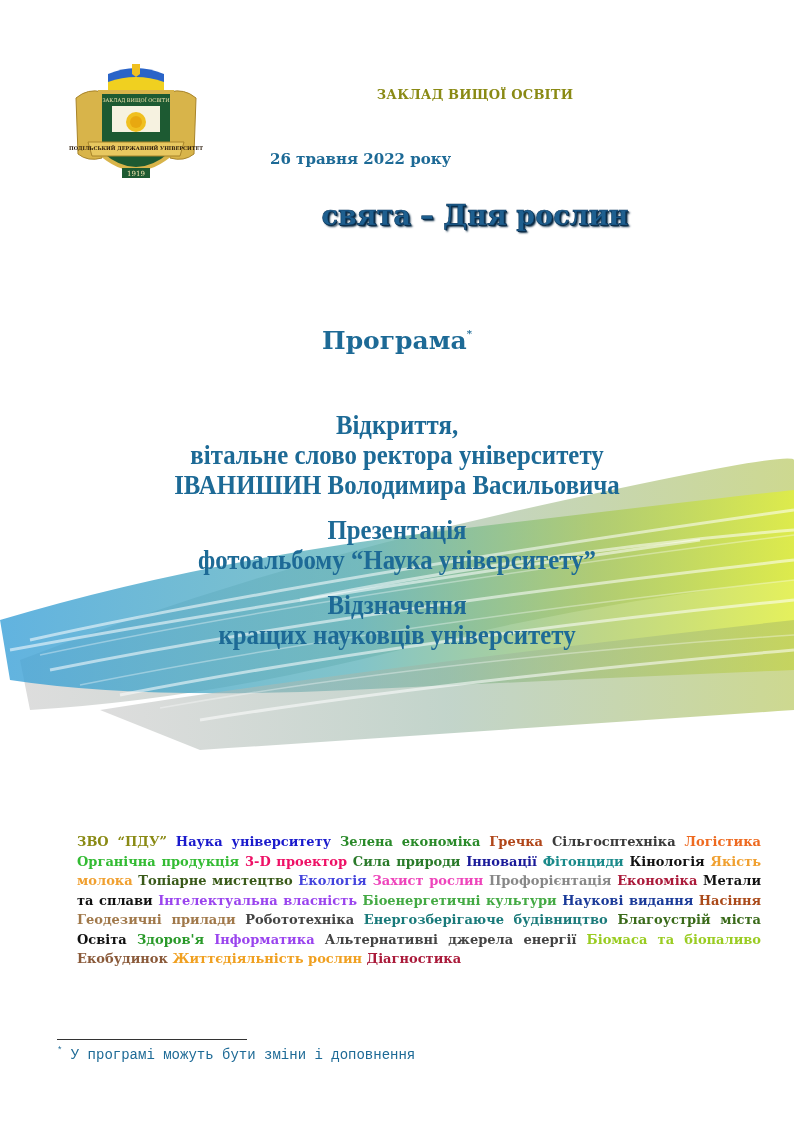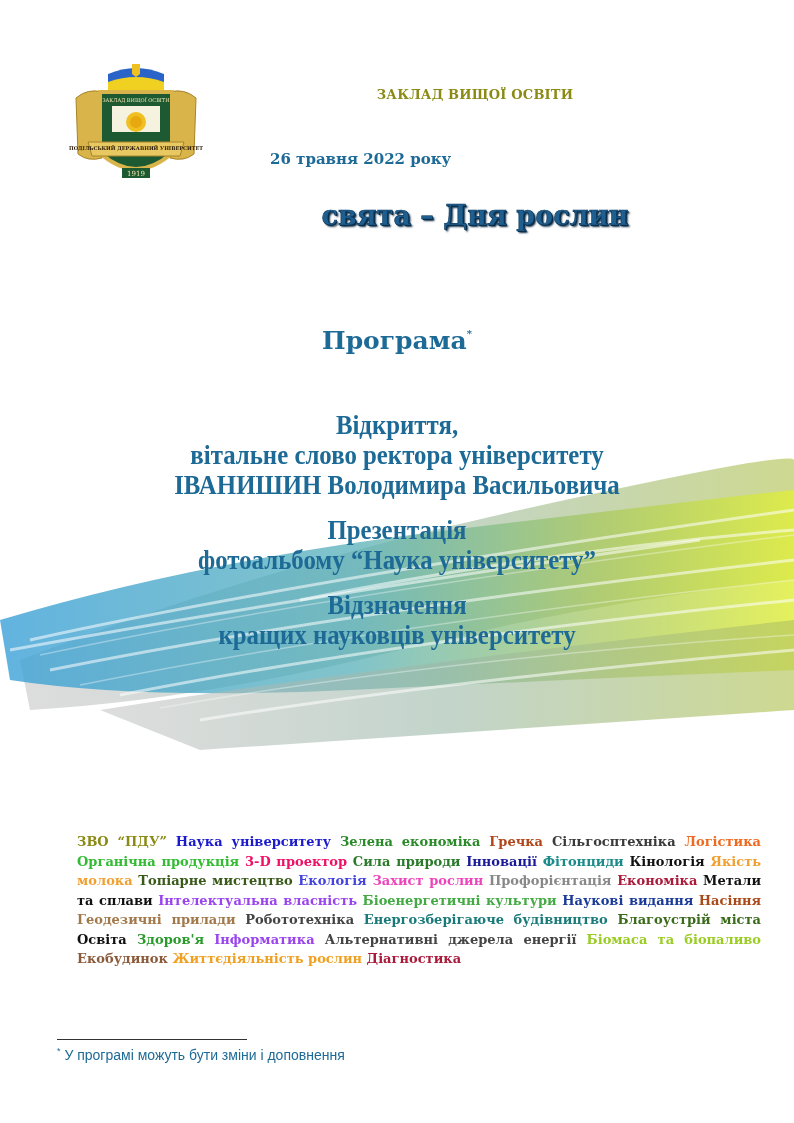--- a/index.html
+++ b/index.html
@@ -52,21 +52,21 @@
   .tags {
     position: absolute; left: 57px; top: 832px; width: 684px;
     text-align: justify; font-family: "DejaVu Serif", serif; font-weight: bold;
     font-size: 13px; line-height: 19.5px; margin-left: 20px;
   }
   .tags span { margin-right: 0px; }
 
   .fn-line { position: absolute; left: 57px; top: 1039px; width: 190px; height: 1px; background: #333; }
   .footnote {
     position: absolute; left: 57px; top: 1046px; font-size: 14px;
-    color: #1d6a96; font-family: Liberation Sans, sans-serif;
+    color: #1d6a96; font-family: Liberation Mono, monospace;
   }
   .footnote sup { font-size: 9px; }
 </style>
 </head>
 <body>
 
 <div class="page">
 
   <svg class="brush" viewBox="0 0 794 330" preserveAspectRatio="none">
     <defs>

